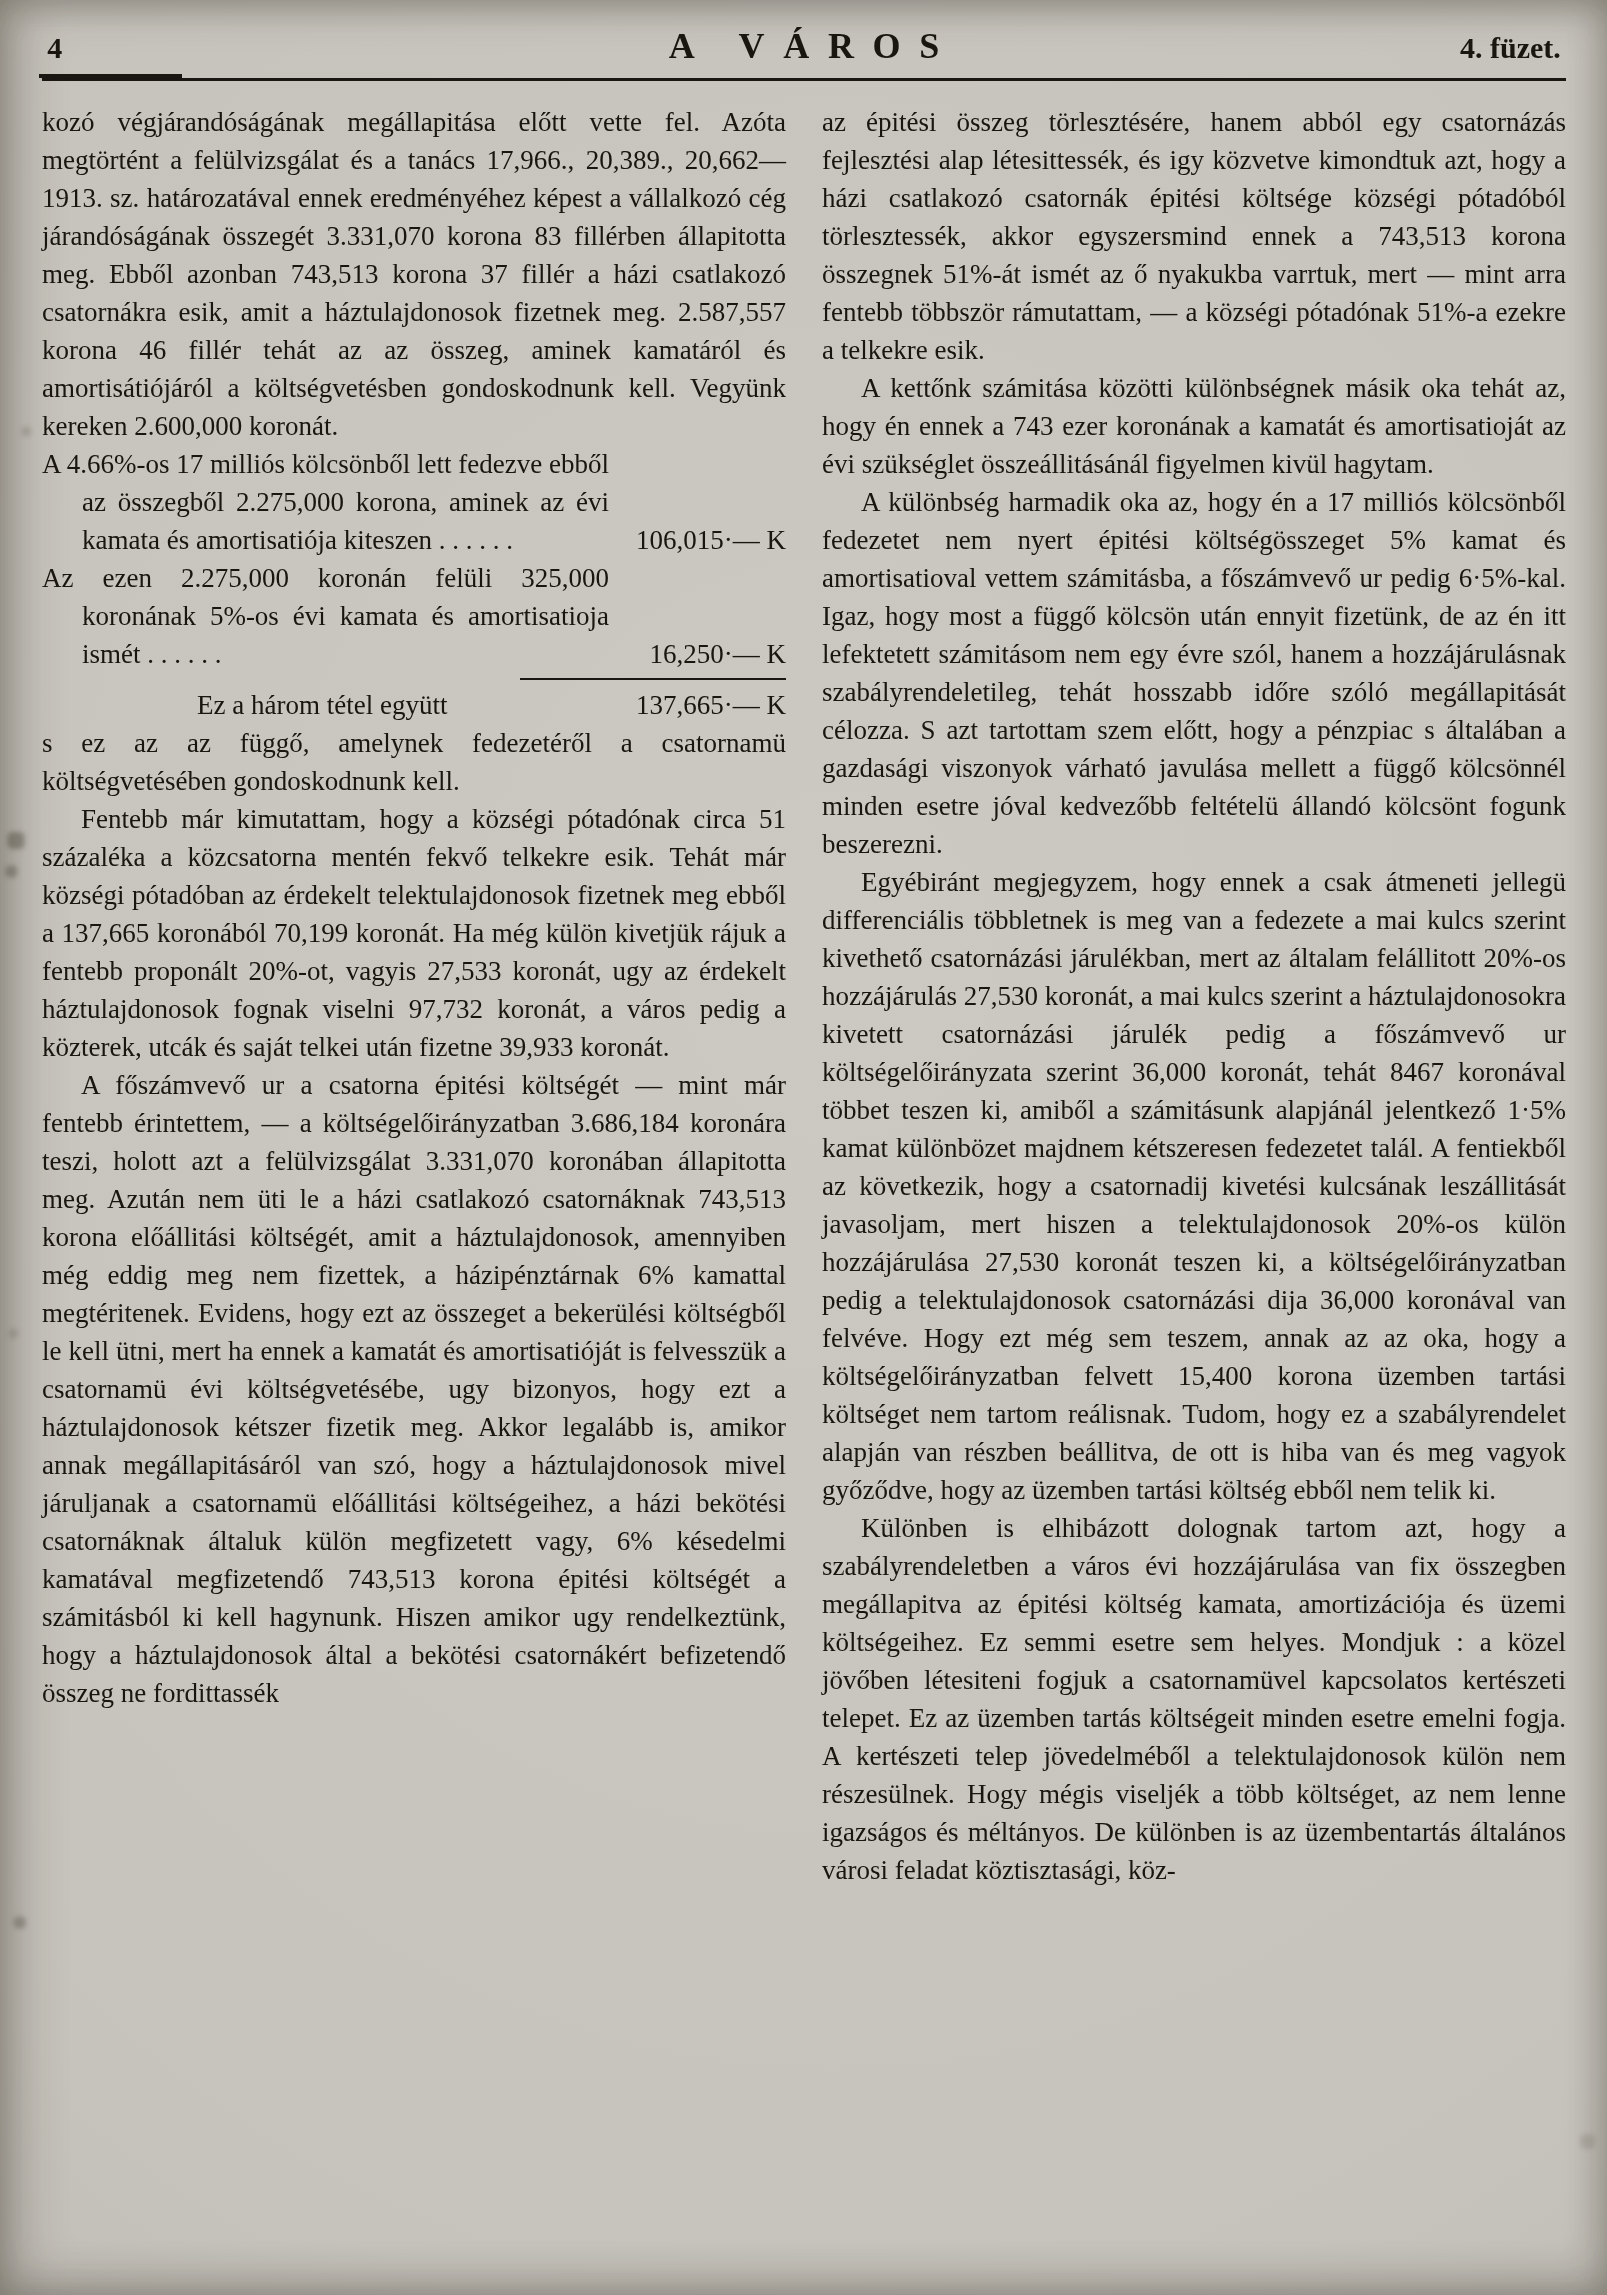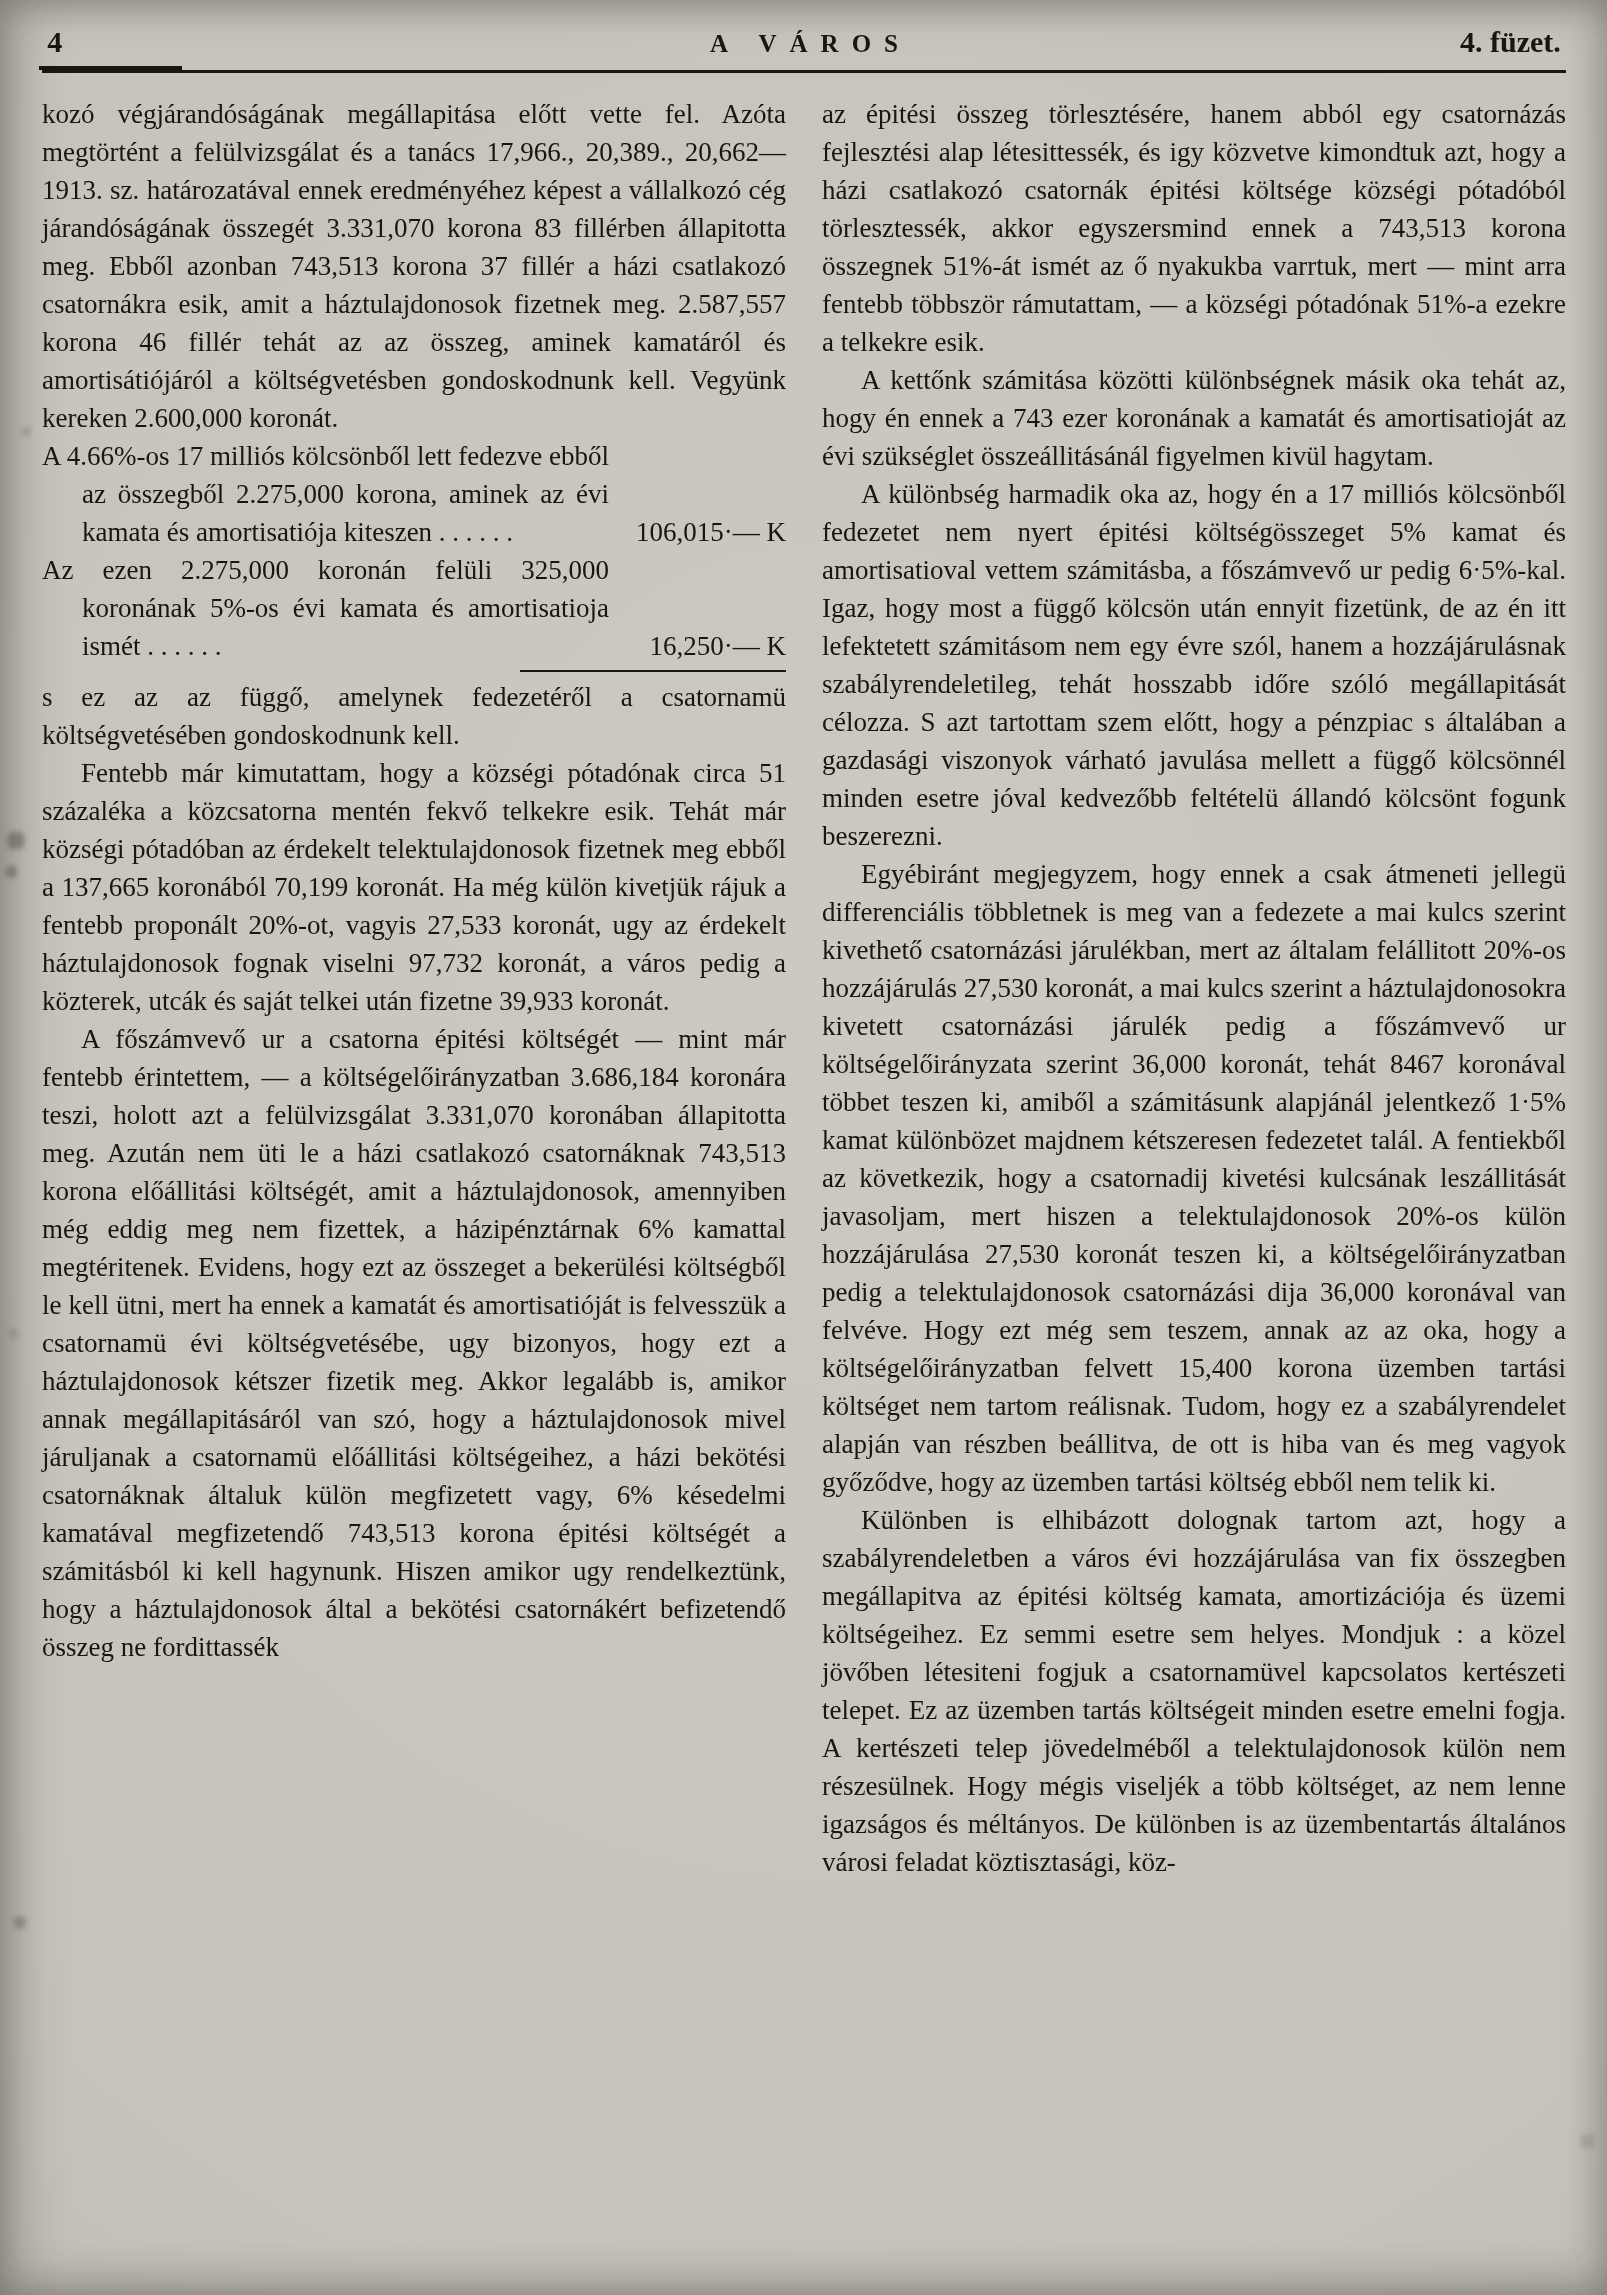--- a/index.html
+++ b/index.html
@@ -29,21 +29,21 @@
                 14.3px 1921px 0 4.5px rgba(35,30,18,.26),
                 21px 430px 0 3.2px rgba(35,30,18,.16),
                 7.8px 1332px 0 3.2px rgba(35,30,18,.14),
                 1582px 2140px 0 5.8px rgba(35,30,18,.13);
     filter: blur(2.6px);
   }
   .header { display: flex; align-items: baseline; padding: 2.6px 5.2px 11.7px 5.2px; }
   .page-number { width: 214px; font-size: 30px; font-weight: bold; }
   .journal-title {
     flex: 1; text-align: center;
-    font-size: 25px; font-weight: bold;
+    font-size: 36px; font-weight: bold;
     letter-spacing: .52em; text-indent: .52em;
     white-space: nowrap;
   }
   .issue { width: 214px; text-align: right; font-size: 30px; font-weight: bold; }
   .head-rule { position: relative; border-top: 3.2px solid #1a1712; margin: 0 0 22px 0; }
   .head-rule .thick-seg {
     position: absolute; left: -2.6px; top: -7.1px; width: 143px; height: 3.9px; background: #1a1712;
   }
   .columns { display: flex; gap: 36px; }
   .col {
@@ -77,20 +77,21 @@
   <div class="head-rule">
     <span class="thick-seg"></span>
   </div>
 
   <div class="columns">
     <div class="col" id="col-left">
         <p class="noindent">kozó végjárandóságának megállapitása előtt vette fel. Azóta megtörtént a felülvizsgálat és a tanács 17,966., 20,389., 20,662—1913. sz. határozatával ennek eredményéhez képest a vállalkozó cég járandóságának összegét 3.331,070 korona 83 fillérben állapitotta meg. Ebből azonban 743,513 korona 37 fillér a házi csatlakozó csatornákra esik, amit a háztulajdonosok fizetnek meg. 2.587,557 korona 46 fillér tehát az az összeg, aminek kamatáról és amortisátiójáról a költségvetésben gondoskodnunk kell. Vegyünk kereken 2.600,000 koronát.</p>
         <p class="entry"><span>A 4.66%-os 17 milliós kölcsönből lett fedezve ebből az összegből 2.275,000 korona, aminek az évi kamata és amortisatiója kiteszen . . . . . . </span><span class="amount">106,015·— K</span></p>
         <p class="entry"><span>Az ezen 2.275,000 koronán felüli 325,000 koronának 5%-os évi kamata és amortisatioja ismét . . . . . . </span><span class="amount">16,250·— K</span></p>
         <div class="sum-rule"></div>
+        <p class="total"><span>Ez a három tétel együtt </span><span class="amount">137,665·— K</span></p>
         <p class="noindent">s ez az az függő, amelynek fedezetéről a csatornamü költségvetésében gondoskodnunk kell.</p>
         <p class="indent">Fentebb már kimutattam, hogy a községi pótadónak circa 51 százaléka a közcsatorna mentén fekvő telkekre esik. Tehát már községi pótadóban az érdekelt telektulajdonosok fizetnek meg ebből a 137,665 koronából 70,199 koronát. Ha még külön kivetjük rájuk a fentebb proponált 20%-ot, vagyis 27,533 koronát, ugy az érdekelt háztulajdonosok fognak viselni 97,732 koronát, a város pedig a közterek, utcák és saját telkei után fizetne 39,933 koronát.</p>
         <p class="indent">A főszámvevő ur a csatorna épitési költségét — mint már fentebb érintettem, — a költségelőirányzatban 3.686,184 koronára teszi, holott azt a felülvizsgálat 3.331,070 koronában állapitotta meg. Azután nem üti le a házi csatlakozó csatornáknak 743,513 korona előállitási költségét, amit a háztulajdonosok, amennyiben még eddig meg nem fizettek, a házipénztárnak 6% kamattal megtéritenek. Evidens, hogy ezt az összeget a bekerülési költségből le kell ütni, mert ha ennek a kamatát és amortisatióját is felvesszük a csatornamü évi költségvetésébe, ugy bizonyos, hogy ezt a háztulajdonosok kétszer fizetik meg. Akkor legalább is, amikor annak megállapitásáról van szó, hogy a háztulajdonosok mivel járuljanak a csatornamü előállitási költségeihez, a házi bekötési csatornáknak általuk külön megfizetett vagy, 6% késedelmi kamatával megfizetendő 743,513 korona épitési költségét a számitásból ki kell hagynunk. Hiszen amikor ugy rendelkeztünk, hogy a háztulajdonosok által a bekötési csatornákért befizetendő összeg ne fordittassék</p>
       </div>
     <div class="col" id="col-right">
         <p class="noindent">az épitési összeg törlesztésére, hanem abból egy csatornázás fejlesztési alap létesittessék, és igy közvetve kimondtuk azt, hogy a házi csatlakozó csatornák épitési költsége községi pótadóból törlesztessék, akkor egyszersmind ennek a 743,513 korona összegnek 51%-át ismét az ő nyakukba varrtuk, mert — mint arra fentebb többször rámutattam, — a községi pótadónak 51%-a ezekre a telkekre esik.</p>
         <p class="indent">A kettőnk számitása közötti különbségnek másik oka tehát az, hogy én ennek a 743 ezer koronának a kamatát és amortisatioját az évi szükséglet összeállitásánál figyelmen kivül hagytam.</p>
         <p class="indent">A különbség harmadik oka az, hogy én a 17 milliós kölcsönből fedezetet nem nyert épitési költségösszeget 5% kamat és amortisatioval vettem számitásba, a főszámvevő ur pedig 6·5%-kal. Igaz, hogy most a függő kölcsön után ennyit fizetünk, de az én itt lefektetett számitásom nem egy évre szól, hanem a hozzájárulásnak szabályrendeletileg, tehát hosszabb időre szóló megállapitását célozza. S azt tartottam szem előtt, hogy a pénzpiac s általában a gazdasági viszonyok várható javulása mellett a függő kölcsönnél minden esetre jóval kedvezőbb feltételü állandó kölcsönt fogunk beszerezni.</p>
         <p class="indent">Egyébiránt megjegyzem, hogy ennek a csak átmeneti jellegü differenciális többletnek is meg van a fedezete a mai kulcs szerint kivethető csatornázási járulékban, mert az általam felállitott 20%-os hozzájárulás 27,530 koronát, a mai kulcs szerint a háztulajdonosokra kivetett csatornázási járulék pedig a főszámvevő ur költségelőirányzata szerint 36,000 koronát, tehát 8467 koronával többet teszen ki, amiből a számitásunk alapjánál jelentkező 1·5% kamat különbözet majdnem kétszeresen fedezetet talál. A fentiekből az következik, hogy a csatornadij kivetési kulcsának leszállitását javasoljam, mert hiszen a telektulajdonosok 20%-os külön hozzájárulása 27,530 koronát teszen ki, a költségelőirányzatban pedig a telektulajdonosok csatornázási dija 36,000 koronával van felvéve. Hogy ezt még sem teszem, annak az az oka, hogy a költségelőirányzatban felvett 15,400 korona üzemben tartási költséget nem tartom reálisnak. Tudom, hogy ez a szabályrendelet alapján van részben beállitva, de ott is hiba van és meg vagyok győződve, hogy az üzemben tartási költség ebből nem telik ki.</p>
         <p class="indent">Különben is elhibázott dolognak tartom azt, hogy a szabályrendeletben a város évi hozzájárulása van fix összegben megállapitva az épitési költség kamata, amortizációja és üzemi költségeihez. Ez semmi esetre sem helyes. Mondjuk : a közel jövőben létesiteni fogjuk a csatornamüvel kapcsolatos kertészeti telepet. Ez az üzemben tartás költségeit minden esetre emelni fogja. A kertészeti telep jövedelméből a telektulajdonosok külön nem részesülnek. Hogy mégis viseljék a több költséget, az nem lenne igazságos és méltányos. De különben is az üzembentartás általános városi feladat köztisztasági, köz-</p>

